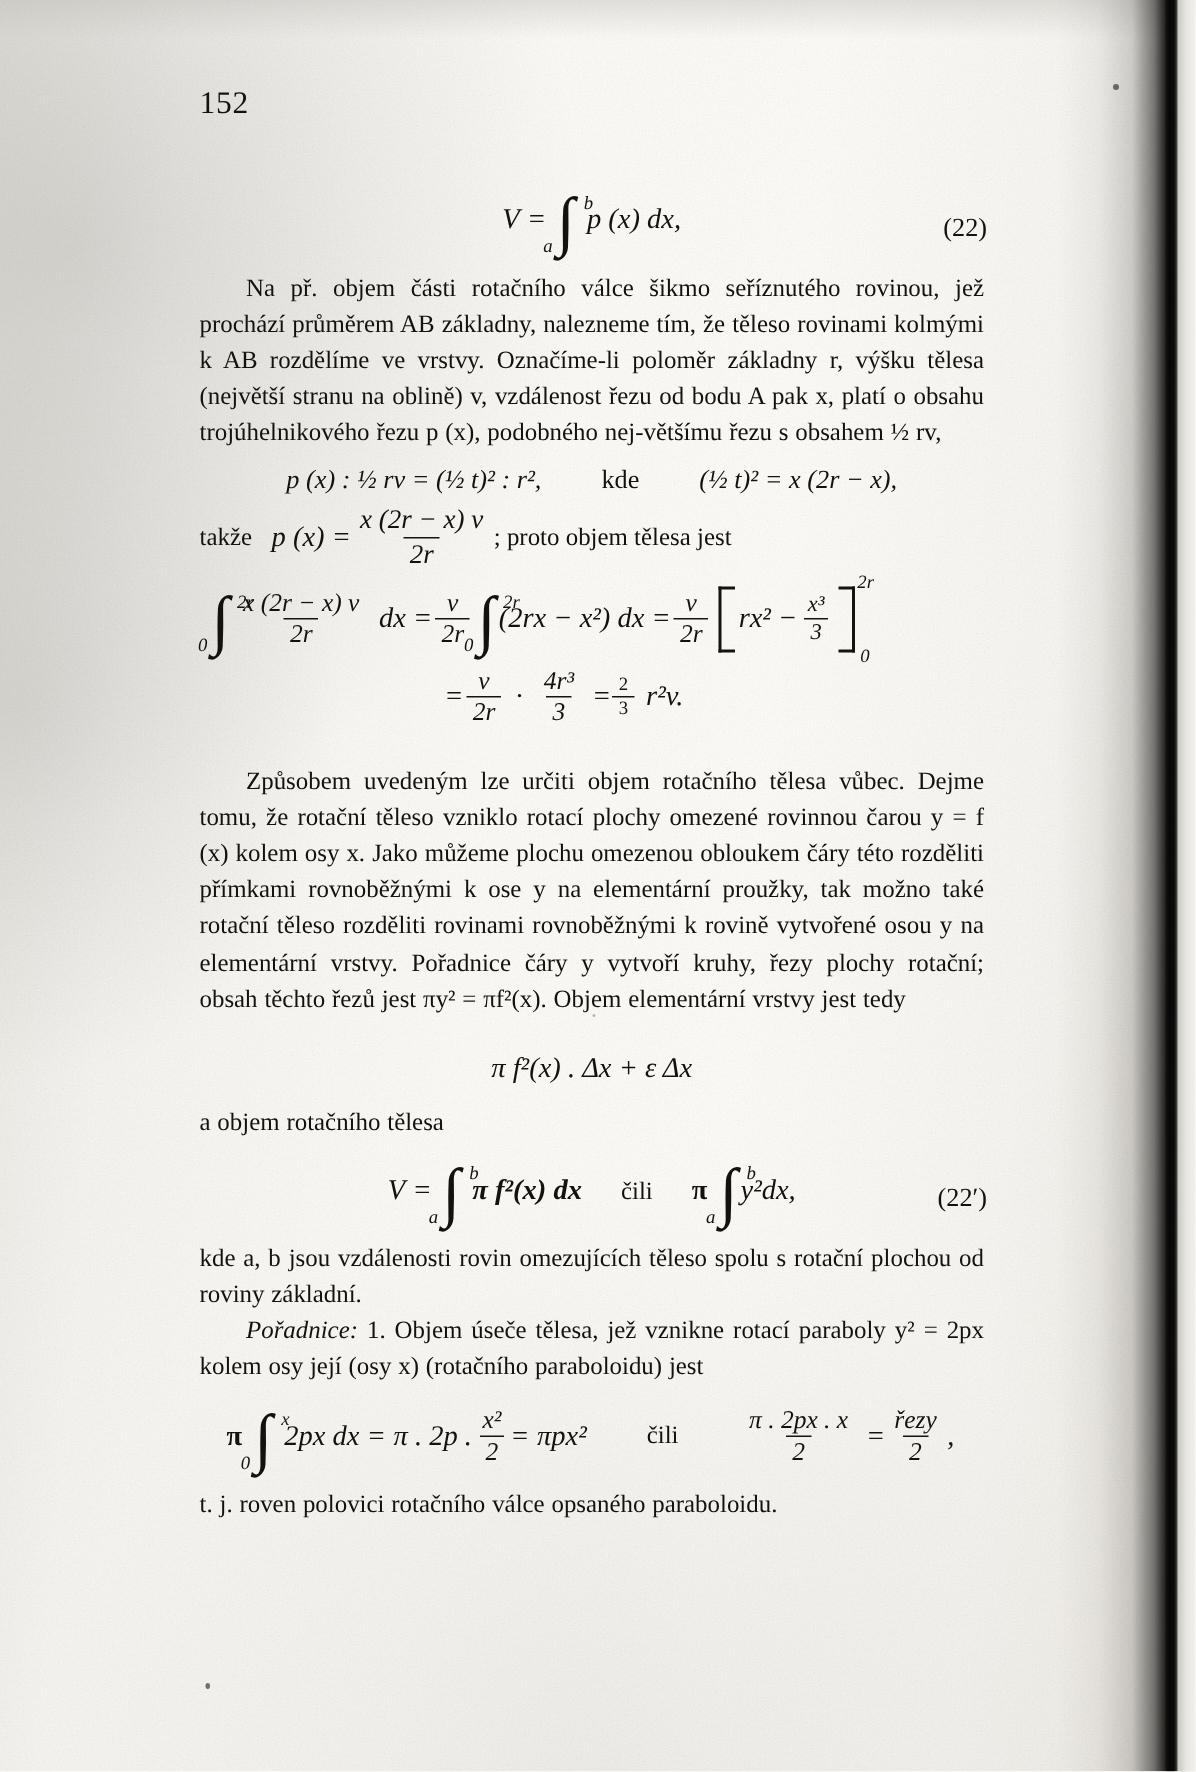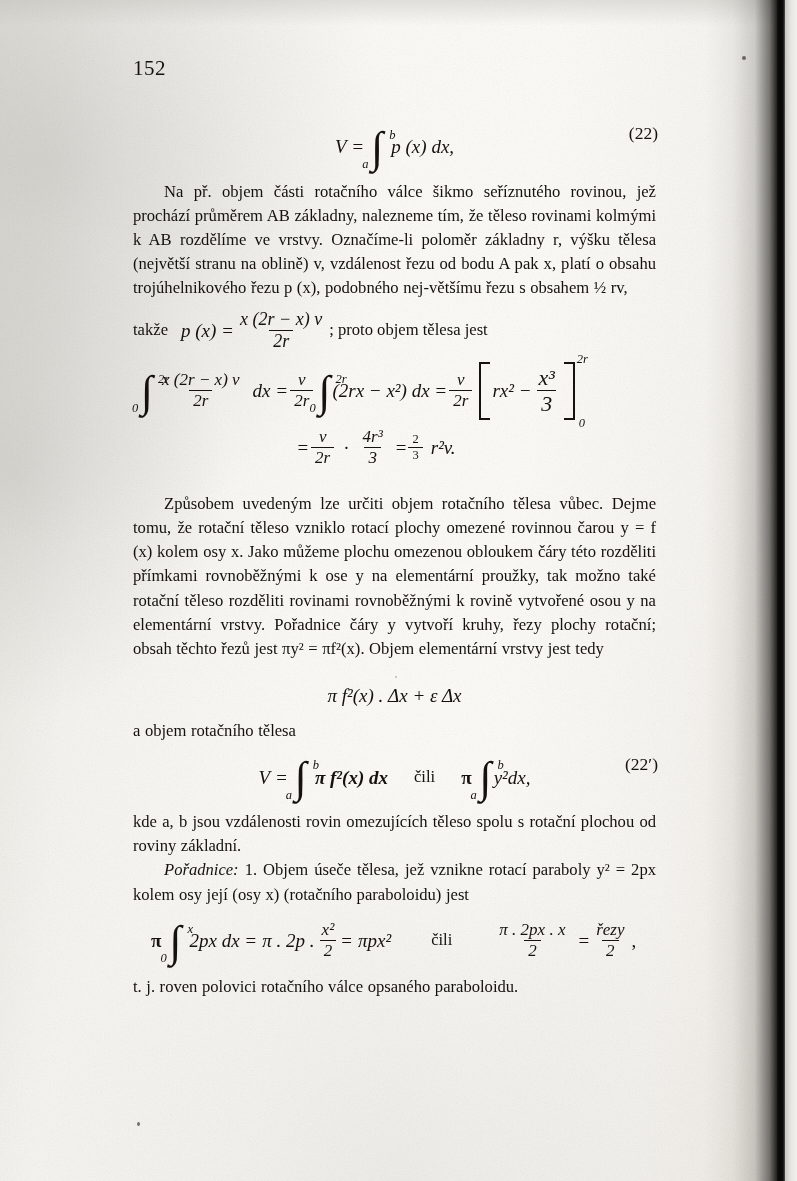--- a/index.html
+++ b/index.html
@@ -101,21 +101,21 @@
   
   .eq {
     position: relative;
     text-align: center;
     font-size: 19px;
     line-height: 1;
   }
   .eqno {
     position: absolute;
     right: -2px;
-    bottom: 20px;
+    bottom: 2px;
     font-size: 17.5px;
     font-style: normal;
   }
   .mrow {
     display: inline-flex;
     align-items: center;
     justify-content: center;
     white-space: nowrap;
   }
   .mrow > * { flex: none; }
@@ -243,20 +243,29 @@
         <span class="intg">∫<span class="lo">a</span><span class="hi">b</span></span>
         <span class="sp"></span>
         <span class="mathv">p (x) dx,</span>
       </span>
       <span class="eqno">(22)</span>
     </div>
 
 
     <p class="para indent">Na př. objem části rotačního válce šikmo seříznutého rovinou, jež prochází průměrem AB základny, nalezneme tím, že těleso rovinami kolmými k AB rozdělíme ve vrstvy. Označíme-li poloměr základny r, výšku tělesa (největší stranu na oblině) v, vzdálenost řezu od bodu A pak x, platí o obsahu trojúhelnikového řezu p (x), podobného nej-většímu řezu s obsahem ½ rv,</p>
 
+    <div class="eq eqblock" style="margin:10px 0 9px; font-size:17.5px;">
+      <span class="mrow">
+        <span class="mathv">p (x) : ½ rv = (½ t)² : r²,</span>
+        <span class="sp4"></span>
+        <span>kde</span>
+        <span class="sp4"></span>
+        <span class="mathv">(½ t)² = x (2r − x),</span>
+      </span>
+    </div>
 
     <div class="eq eqblock" style="text-align:left; margin:9px 0 10px;">
       <span class="mrow" style="font-size:16.6px;">
         <span>takže</span>
         <span class="sp2"></span>
         <span class="mathv" style="font-size:19px;">p (x)</span>
         <span class="sp"></span>
         <span style="font-size:19px;">=</span>
         <span class="frac mathv" style="font-size:18px;">
           <span class="num">x (2r − x) v</span>
@@ -285,21 +294,21 @@
         <span class="mathv">(2rx − x²) dx</span>
         <span class="sp"></span>
         <span>=</span>
         <span class="frac mathv" style="font-size:17px;">
           <span class="num">v</span>
           <span class="den">2r</span>
         </span>
         <span class="sp2"></span>
         <span class="brk">
           <span class="mathv">rx² −</span>
-          <span class="frac mathv" style="font-size:22px;">
+          <span class="frac mathv" style="font-size:15px;">
             <span class="num">x³</span>
             <span class="den">3</span>
           </span>
           <span class="limhi">2r</span>
           <span class="limlo">0</span>
         </span>
       </span>
     </div>
 
     <div class="eq eqblock" style="margin:12px 0 0; padding-right:36px;">

